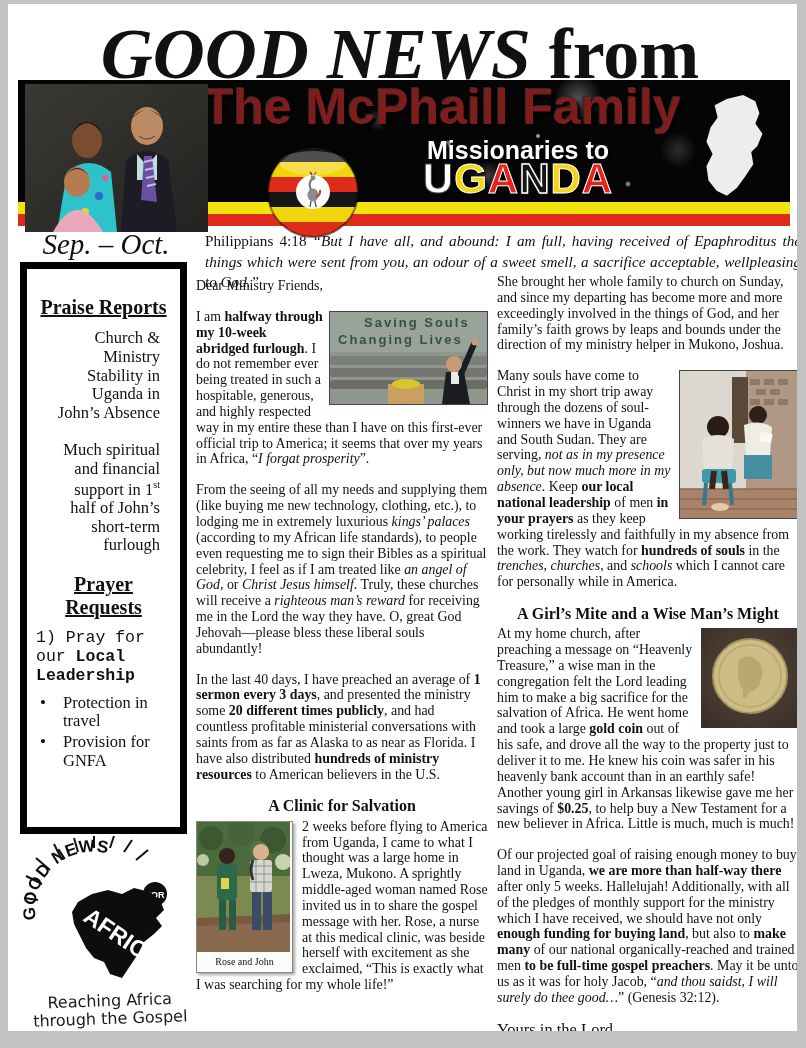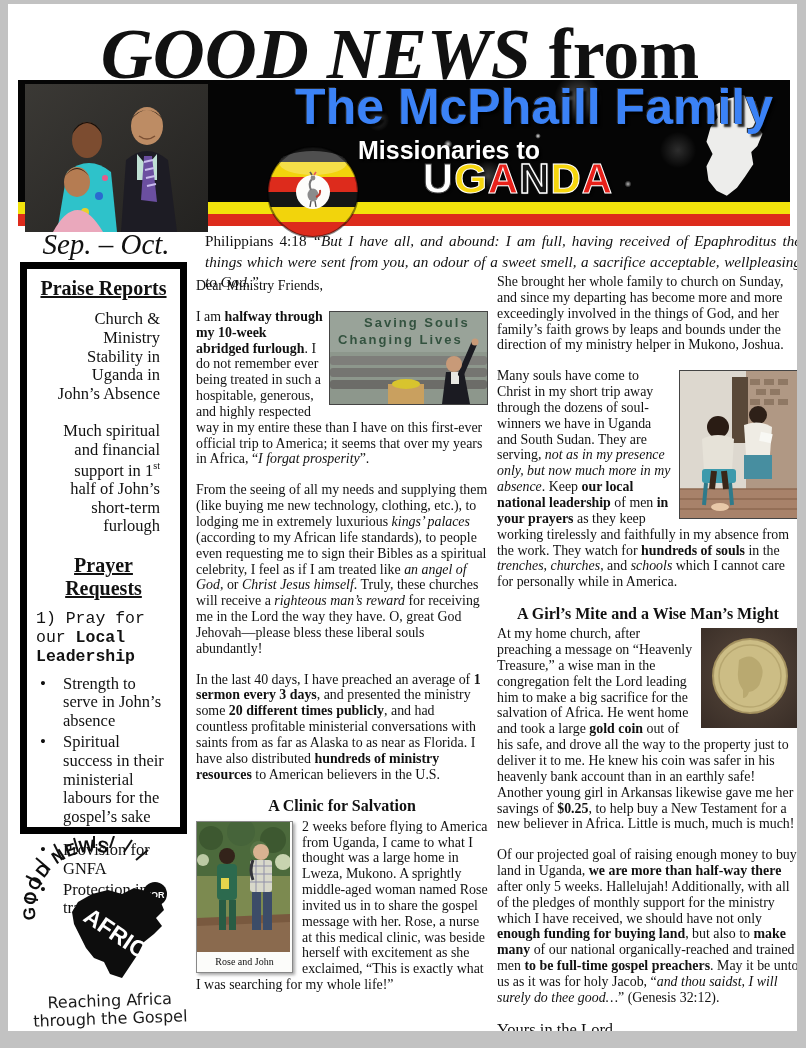--- a/index.html
+++ b/index.html
@@ -24,44 +24,44 @@
       radial-gradient(circle 16px at 360px 40px, rgba(255,255,255,.20), rgba(255,255,255,0) 70%),
       radial-gradient(circle 26px at 660px 70px, rgba(255,255,255,.16), rgba(255,255,255,0) 70%),
       radial-gradient(circle 10px at 300px 104px, rgba(255,255,255,.35), rgba(255,255,255,0) 70%),
       radial-gradient(circle 6px  at 430px 64px, rgba(255,255,255,.8),  rgba(255,255,255,0) 70%),
       radial-gradient(circle 5px  at 610px 104px, rgba(255,255,255,.7), rgba(255,255,255,0) 70%),
       radial-gradient(circle 4px  at 520px 56px, rgba(255,255,255,.9),  rgba(255,255,255,0) 70%);}
   .stripe-y{position:absolute;left:0;top:122px;width:772px;height:12px;background:#f2e30c;}
   .stripe-r{position:absolute;left:0;top:134px;width:772px;height:12px;background:#dd2b1c;}
 
   .family-photo{position:absolute;left:7px;top:4px;width:183px;height:148px;z-index:5;}
-  .mcphail{position:absolute;left:185px;top:2px;width:570px;text-align:right;z-index:3;
+  .mcphail{position:absolute;left:185px;top:2px;width:570px;text-align:left;z-index:3;
            font-family:"Liberation Sans",sans-serif;font-weight:bold;font-size:50px;line-height:1;
-           color:#3b82f6;text-shadow:3px 3px 2px rgba(0,0,0,.85), -1px -1px 0 #2a2a2a;letter-spacing:0;}
-  .missionaries{position:absolute;left:340px;top:56px;width:320px;z-index:3;
+           color:#7f1d1d;text-shadow:3px 3px 2px rgba(0,0,0,.85), -1px -1px 0 #2a2a2a;letter-spacing:0;}
+  .missionaries{position:absolute;left:340px;top:56px;width:320px;text-align:center;z-index:3;
            font-family:"Liberation Sans",sans-serif;font-weight:bold;font-size:25px;color:#fff;
            text-shadow:2px 2px 2px #000;}
   .uganda{position:absolute;left:340px;top:78px;width:320px;text-align:center;z-index:3;
            font-family:"Liberation Sans",sans-serif;font-weight:bold;font-size:42px;line-height:1;letter-spacing:1px;}
   .uganda span{text-shadow:2px 2px 2px rgba(0,0,0,.6);}
   .lw{color:#ffffff;-webkit-text-stroke:1px #444;}
   .ly{color:#f6d60e;-webkit-text-stroke:1px #fff;}
   .lr{color:#e8211a;-webkit-text-stroke:1px #fff;}
   .lk{color:#161616;-webkit-text-stroke:1.4px #fff;text-shadow:0 0 2px #fff !important;}
   .flag-badge{position:absolute;left:248px;top:65px;width:94px;height:94px;z-index:6;}
   .uganda-map{position:absolute;left:677px;top:13px;width:84px;height:112px;z-index:2;}
 
   .issue-date{position:absolute;left:10px;top:224px;width:176px;text-align:center;
               font-style:italic;font-size:29px;}
   .verse{position:absolute;left:197px;top:227px;width:596px;font-size:15.2px;line-height:1.35;
          text-align:justify;}
 
   
   .sidebar{position:absolute;left:12px;top:258px;width:167px;height:572px;border:7px solid #000;
-           box-sizing:border-box;background:#fff;padding:4px 9px;}
+           box-sizing:border-box;background:#fff;padding:23px 9px;}
   .sb-head{font-size:20px;font-weight:bold;text-align:center;text-decoration:underline;
            text-decoration-thickness:2px;margin:4px 0 10px;}
   .sb-item{font-size:16.5px;line-height:1.14;margin:0 11px 18px;text-align:right;}
   .sb-lead{font-size:16.5px;line-height:1.14;margin:0 0 8px;font-family:Liberation Mono, monospace;}
   .sb-ul{list-style:none;margin:0 0 14px;padding:0;}
   .sb-ul li{position:relative;padding-left:27px;font-size:16.5px;line-height:1.14;margin-bottom:2px;}
   .sb-ul li::before{content:"•";position:absolute;left:4px;top:-1px;font-size:17px;}
 
   
   .gnfa{position:absolute;left:14px;top:832px;width:176px;text-align:center;}
@@ -175,26 +175,22 @@
     <div class="issue-date">Sep. – Oct. 2025</div>
     <div class="verse"><span>Philippians 4:18 </span><span class="i">“But I have all, and abound: I am full, having received of Epaphroditus the things which were sent from you, an odour of a sweet smell, a sacrifice acceptable, wellpleasing to God.”</span></div>
 
     <div class="sidebar">
       <div class="sb-head">Praise Reports</div>
       <div class="sb-item"><span>Church &amp; Ministry Stability in Uganda in John’s Absence</span></div>
       <div class="sb-item"><span>Much spiritual and financial support in 1</span><sup>st</sup><span> half of John’s short-term furlough</span></div>
       <div class="sb-head">Prayer Requests</div>
       <div class="sb-lead"><span>1) Pray for our </span><span class="b">Local Leadership</span></div>
       <ul class="sb-ul">
-        <li>Strength to serve in John’s absence</li>
-        <li>Spiritual success in their ministerial labours for the gospel’s sake</li>
-      </ul>
-      <ul class="sb-ul">
+        <li>Protection in travel</li>
         <li>Provision for GNFA</li>
-        <li>Protection in travel</li>
       </ul>
     </div>
 
     <div class="gnfa">
       <svg width="176" height="152" viewBox="0 0 176 152">
         <g stroke="#111" stroke-width="2">
           <line x1="28" y1="34" x2="14" y2="22"></line>
             <line x1="40" y1="24" x2="32" y2="8"></line>
           <line x1="56" y1="16" x2="52" y2="2"></line>
             <line x1="72" y1="12" x2="72" y2="0"></line>

